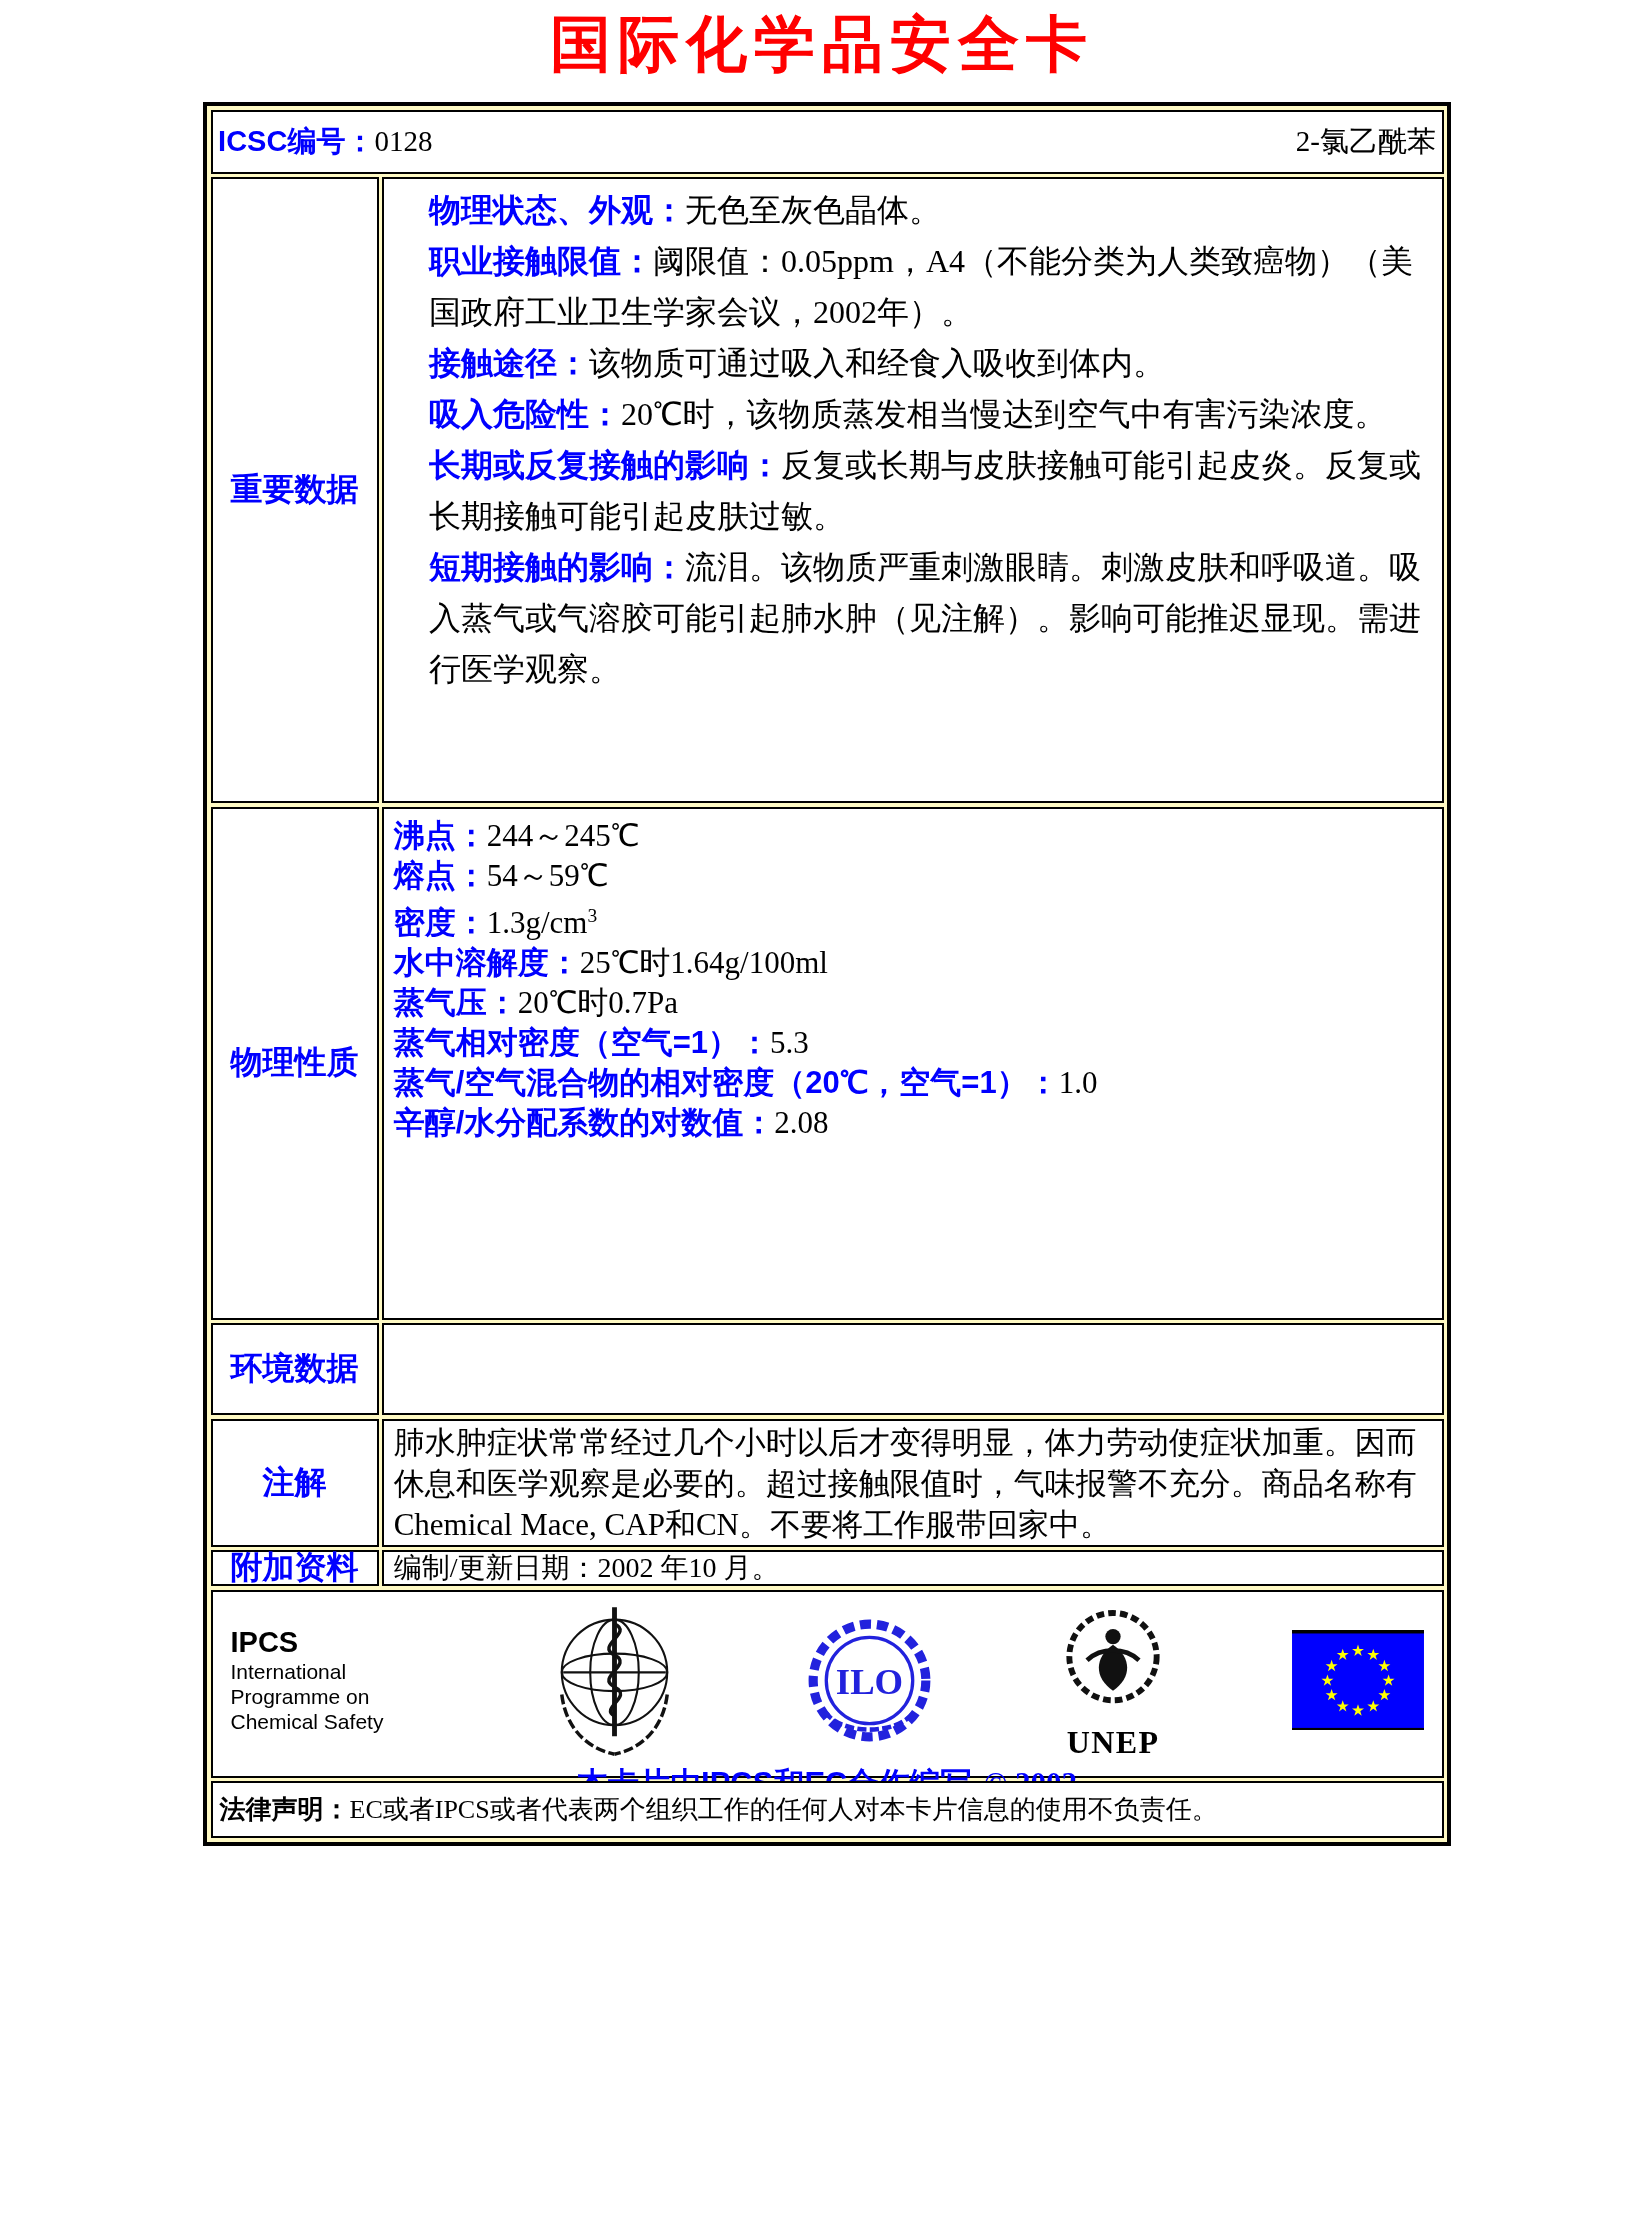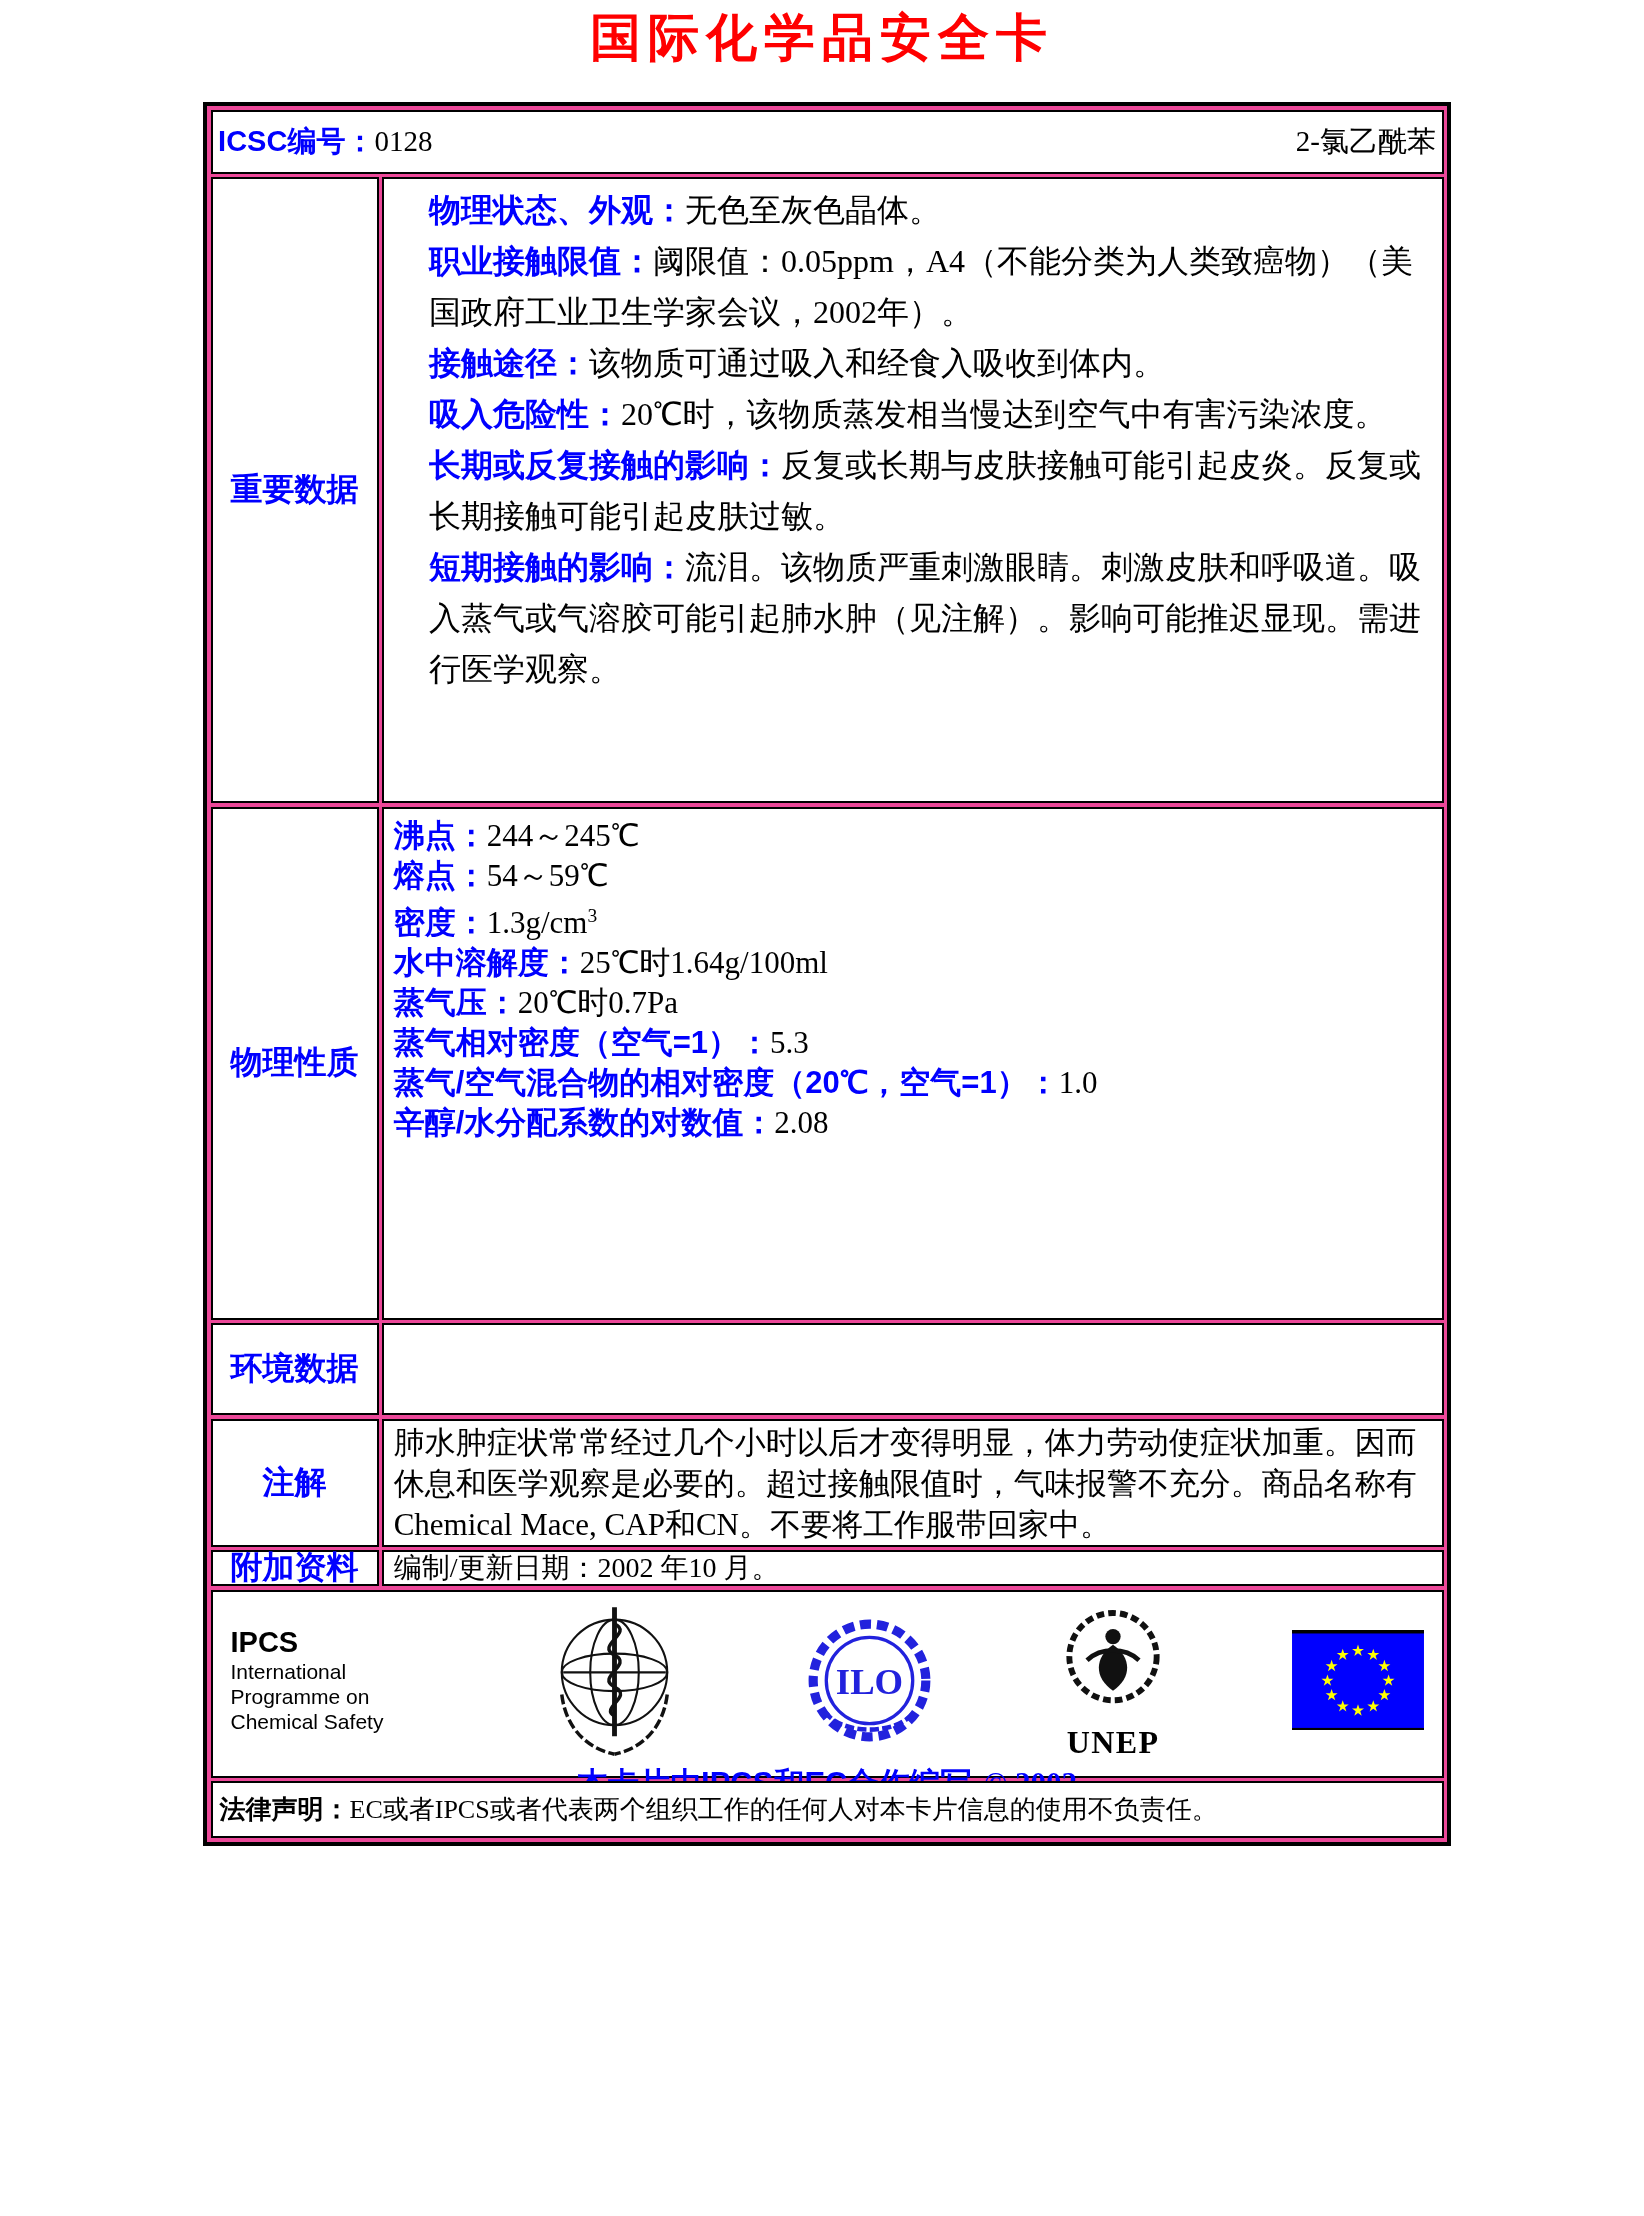--- a/index.html
+++ b/index.html
@@ -7,31 +7,31 @@
     width: 1644px; height: 2216px;
     background: #ffffff;
     font-family: "Liberation Serif", serif;
   }
   .page { position: relative; width: 1644px; height: 2216px; }
 
   .title {
     position: absolute; top: 4.2px; left: 0; width: 100%;
     text-align: center;
     color: #FF0000;
-    font-size: 51px; font-weight: 700;
+    font-size: 61px; font-weight: 700;
     letter-spacing: 7px;
     font-family: "Liberation Serif", serif;
     margin: 0;
   }
 
   .card {
     position: absolute; left: 203px; top: 102px; width: 1248px;
     border: 4.2px solid #000;
     padding: 3.5px;
-    background: #ec4899;
+    background: #fef9c3;
     display: flex; flex-direction: column; gap: 3.5px;
     box-sizing: border-box;
   }
   .row { display: flex; gap: 3.5px; }
   .box { border: 2.8px solid #000; box-sizing: border-box; background: #fff; }
 
   .header-row {
     height: 64px;
     display: flex; align-items: center; justify-content: space-between;
     padding: 0 5.6px;

